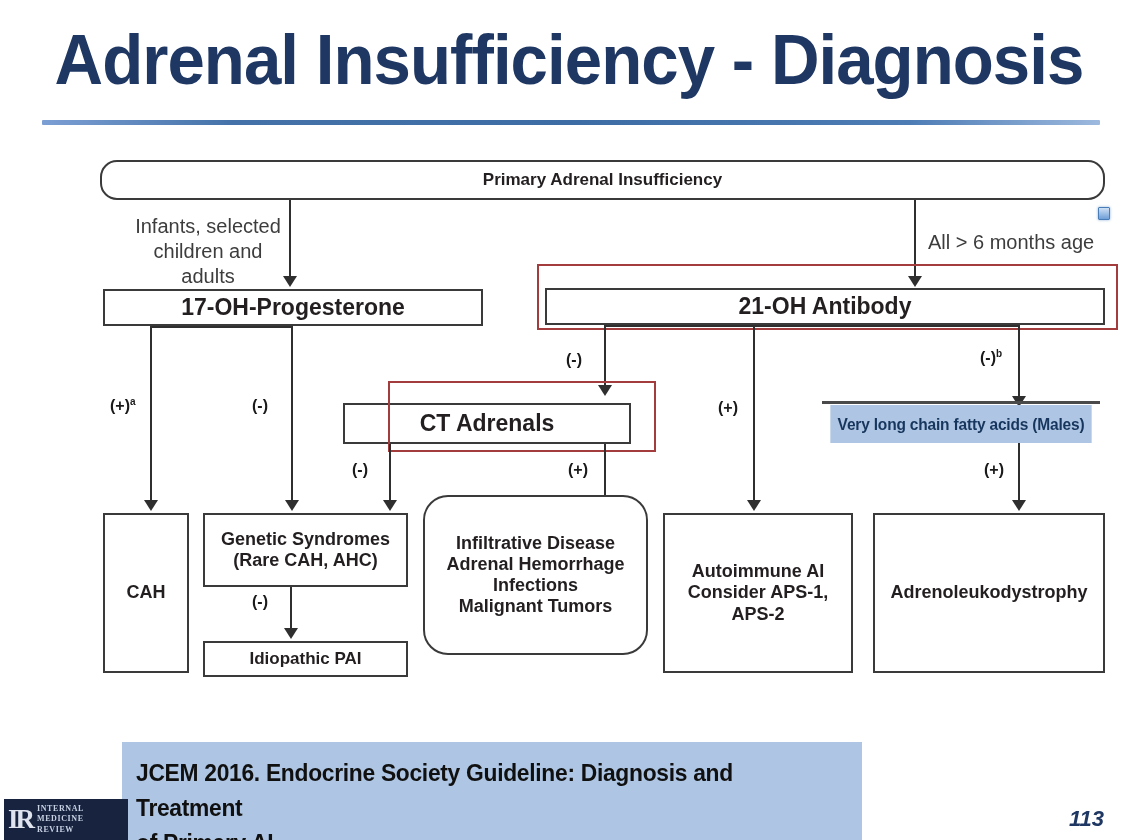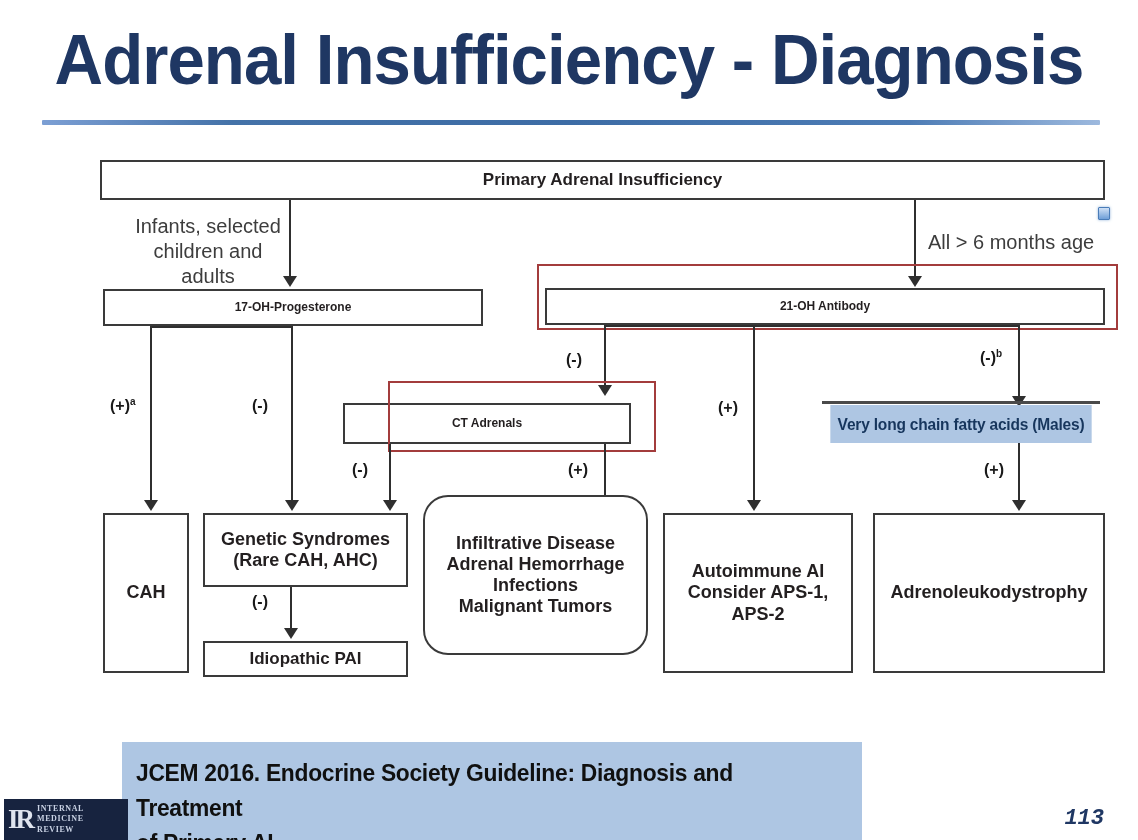--- a/index.html
+++ b/index.html
@@ -30,21 +30,21 @@
 
   .node{
     position:absolute;box-sizing:border-box;
     border:2px solid #3a3a3a;background:#ffffff;
     display:flex;align-items:center;justify-content:center;
     text-align:center;color:#231f20;
     font-family:"Liberation Sans","DejaVu Sans",sans-serif;
     line-height:1.18;
   }
   .node.lvl1{font-size:17px;font-weight:700;}
-  .node.lvl2{font-size:12px;font-weight:600;text-align:center;}
+  .node.lvl2{font-size:23px;font-weight:600;text-align:center;}
   .node.leaf{font-size:18px;font-weight:700;}
   .node.leaf-thin{font-size:17px;font-weight:600;}
 
   
   .vline{position:absolute;width:2px;background:#2f2f2f;}
   .hline{position:absolute;height:2px;background:#2f2f2f;}
   .arrowhead{
     position:absolute;width:0;height:0;
     border-left:7px solid transparent;border-right:7px solid transparent;
     border-top:11px solid #2f2f2f;
@@ -92,21 +92,21 @@
   }
   #citation-text{
     color:#101010;font-size:24px;font-weight:600;line-height:1.45;
     font-family:"Liberation Sans","DejaVu Sans",sans-serif;
     transform:scaleX(0.95);transform-origin:left top;
     letter-spacing:-0.3px;white-space:pre-line;
   }
   #page-number{
     position:absolute;right:34px;top:806px;
     color:#1F3763;font-size:22px;font-style:italic;font-weight:700;
-    font-family:Liberation Mono, monospace;
+    font-family:Liberation Sans, sans-serif;
   }
   #imr-logo{
     position:absolute;left:4px;top:799px;width:124px;height:41px;
     background:#17233f;display:flex;align-items:center;gap:5px;
     padding-left:4px;box-sizing:border-box;overflow:hidden;
   }
   #imr-mark{
     color:#dfe4ee;font-size:27px;font-weight:700;line-height:1;
     font-family:"Liberation Serif","DejaVu Serif",serif;
     letter-spacing:-3px;flex:0 0 auto;
@@ -118,21 +118,21 @@
   }
 </style>
 </head>
 <body>
 
 <div id="slide-title">Adrenal Insufficiency - Diagnosis</div>
 <div id="title-rule"></div>
 
 <div id="diagram">
 
-  <div class="node lvl1" style="left:100px;top:160px;width:1005px;height:40px;">Primary Adrenal Insufficiency</div>
+  <div class="node lvl1" style="left:100px;top:160px;width:1005px;height:40px;border-radius:17px;">Primary Adrenal Insufficiency</div>
 
   <div class="vline" style="left:289px;top:200px;height:80px;"></div>
   <div class="arrowhead" style="left:283px;top:276px;"></div>
 
   <div class="vline" style="left:914px;top:200px;height:80px;"></div>
   <div class="arrowhead" style="left:908px;top:276px;"></div>
 
   <div class="branch-note" style="left:128px;top:214px;width:160px;">Infants, selected
 children and adults</div>
   <div class="branch-note" style="left:928px;top:230px;width:180px;text-align:left;">All &gt; 6 months age</div>

